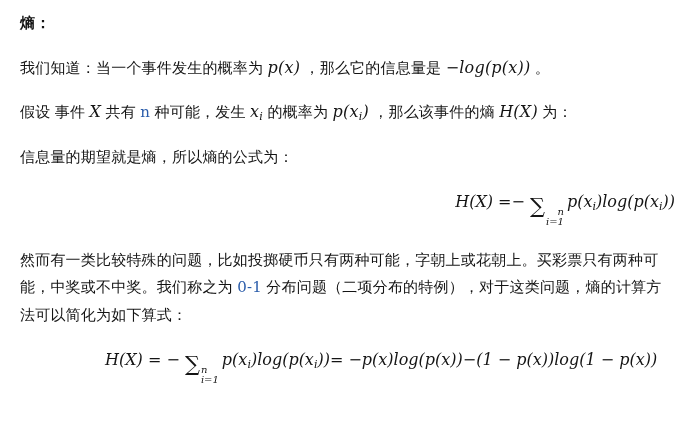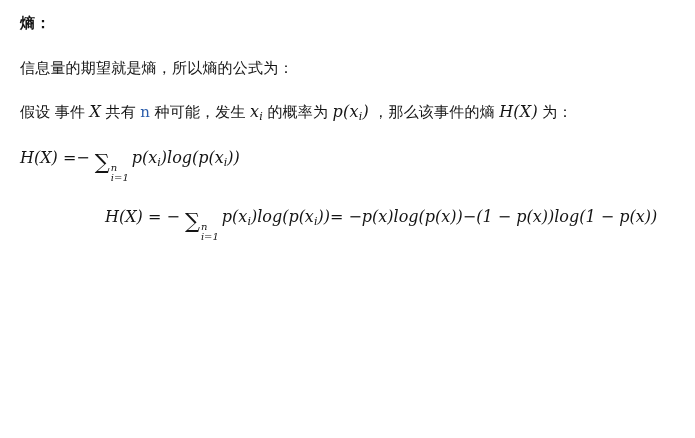--- a/index.html
+++ b/index.html
@@ -30,21 +30,21 @@
     line-height: 27px;
     margin: 0 0 17px 0;
     letter-spacing: 0.2px;
   }
   .formula {
     font-size: 16px;
     line-height: 30px;
     margin: 2px 0 19px 0;
     white-space: nowrap;
   }
-  .formula.center { text-align: left; }
+  .formula.center { text-align: right; }
   .math {
     font-family: "DejaVu Serif", "Liberation Serif", serif;
     font-style: italic;
     font-size: 16px;
   }
   sub.math {
     font-size: 11px;
     line-height: 0;
     vertical-align: -3px;
   }
@@ -74,24 +74,26 @@
     line-height: 10px;
     margin: 0 3px 0 1px;
   }
 </style>
 </head>
 <body>
 
 <div class="page">
   <div class="title">熵：</div>
   <div id="article">
+      <div class="para"><span>我们知道：当一个事件发生的概率为 </span><span class="math">p(x)</span><span> ，那么它的信息量是 </span><span class="math">−log(p(x))</span><span> 。</span></div>
+      <div class="para"><span>假设 事件 </span><span class="math">X</span><span> 共有 </span><span class="blue">n</span><span> 种可能，发生 </span><span class="math">x</span><sub class="math">i</sub><span> 的概率为 </span><span class="math">p(x</span><sub class="math">i</sub><span class="math">)</span><span> ，那么该事件的熵 </span><span class="math">H(X)</span><span> 为：</span></div>
       <div class="para"><span>信息量的期望就是熵，所以熵的公式为：</span></div>
-      <div class="para"><span>假设 事件 </span><span class="math">X</span><span> 共有 </span><span class="blue">n</span><span> 种可能，发生 </span><span class="math">x</span><sub class="math">i</sub><span> 的概率为 </span><span class="math">p(x</span><sub class="math">i</sub><span class="math">)</span><span> ，那么该事件的熵 </span><span class="math">H(X)</span><span> 为：</span></div>
       <div class="formula center"><span class="math">H(X) =− </span><span class="sum"><span class="sum-sym">∑</span><span class="sum-lims">
             <span>n</span>
             <span>i=1</span>
           </span></span><span class="math">p(x</span><sub class="math">i</sub><span class="math">)log(p(x</span><sub class="math">i</sub><span class="math">))</span></div>
+      <div class="para"><span>然而有一类比较特殊的问题，比如投掷硬币只有两种可能，字朝上或花朝上。买彩票只有两种可能，中奖或不中奖。我们称之为 </span><span class="blue">0-1</span><span> 分布问题（二项分布的特例），对于这类问题，熵的计算方法可以简化为如下算式：</span></div>
       <div class="formula" style="padding-left: 85px;"><span class="math">H(X) = − </span><span class="sum"><span class="sum-sym">∑</span><span class="sum-lims">
             <span>n</span>
             <span>i=1</span>
           </span></span><span class="math">p(x</span><sub class="math">i</sub><span class="math">)log(p(x</span><sub class="math">i</sub><span class="math">))= −p(x)log(p(x))−(1 − p(x))log(1 − p(x))</span></div>
     </div>
 </div>
 
 </body></html>

